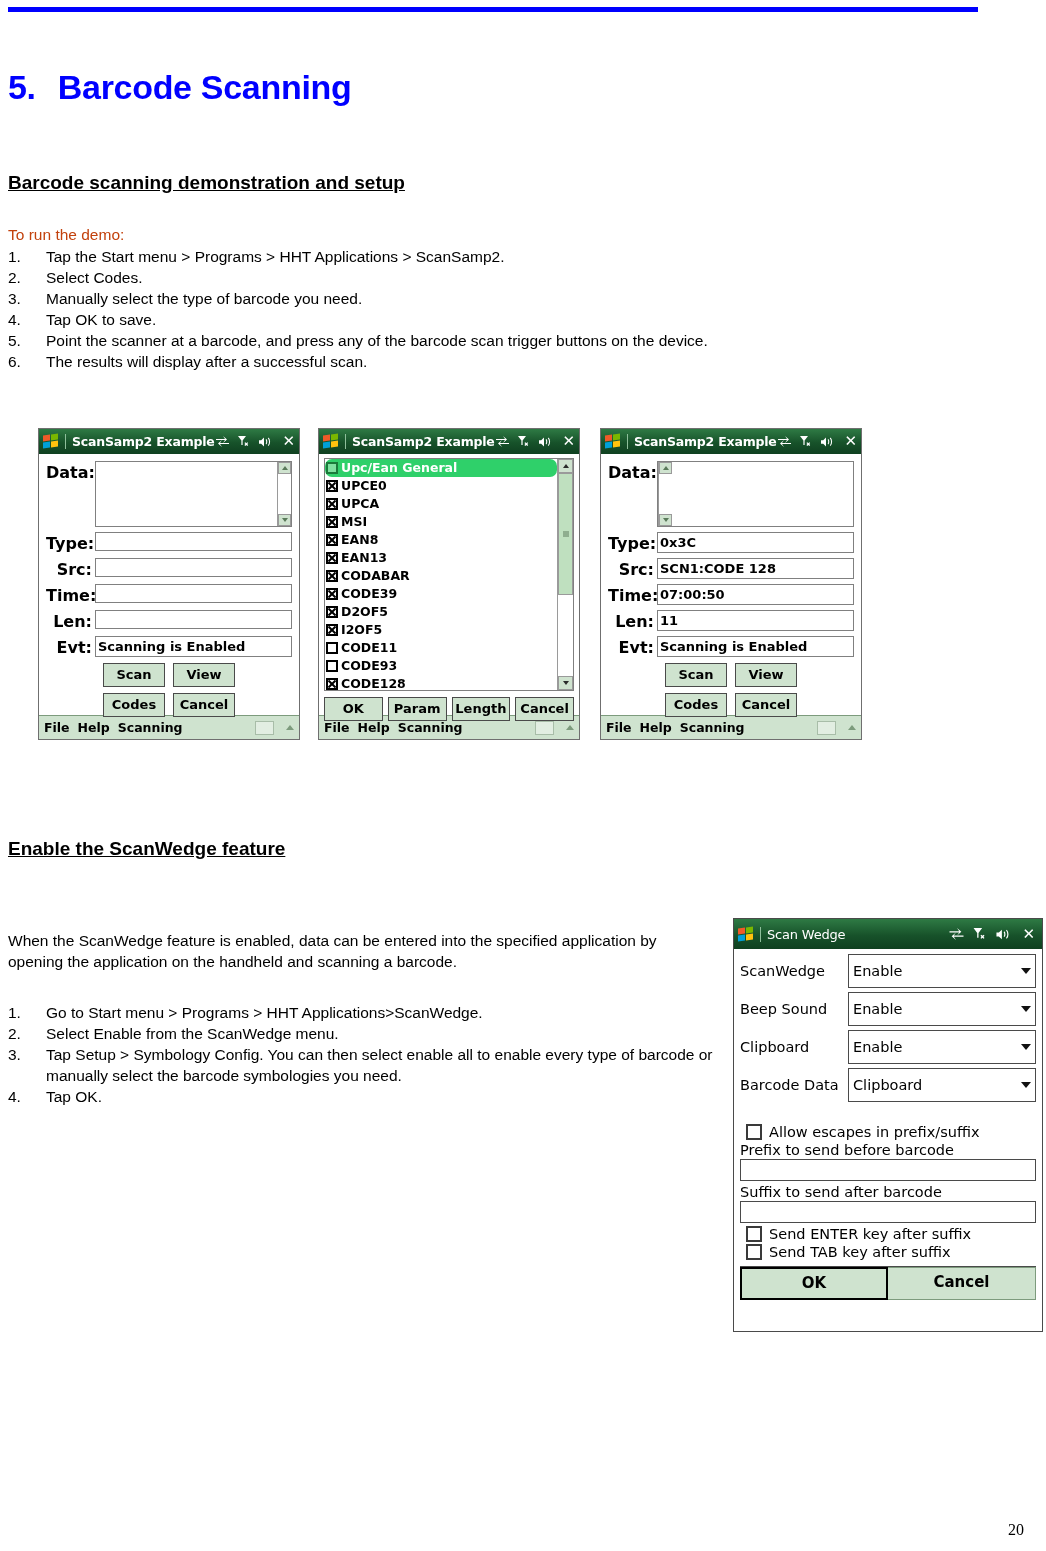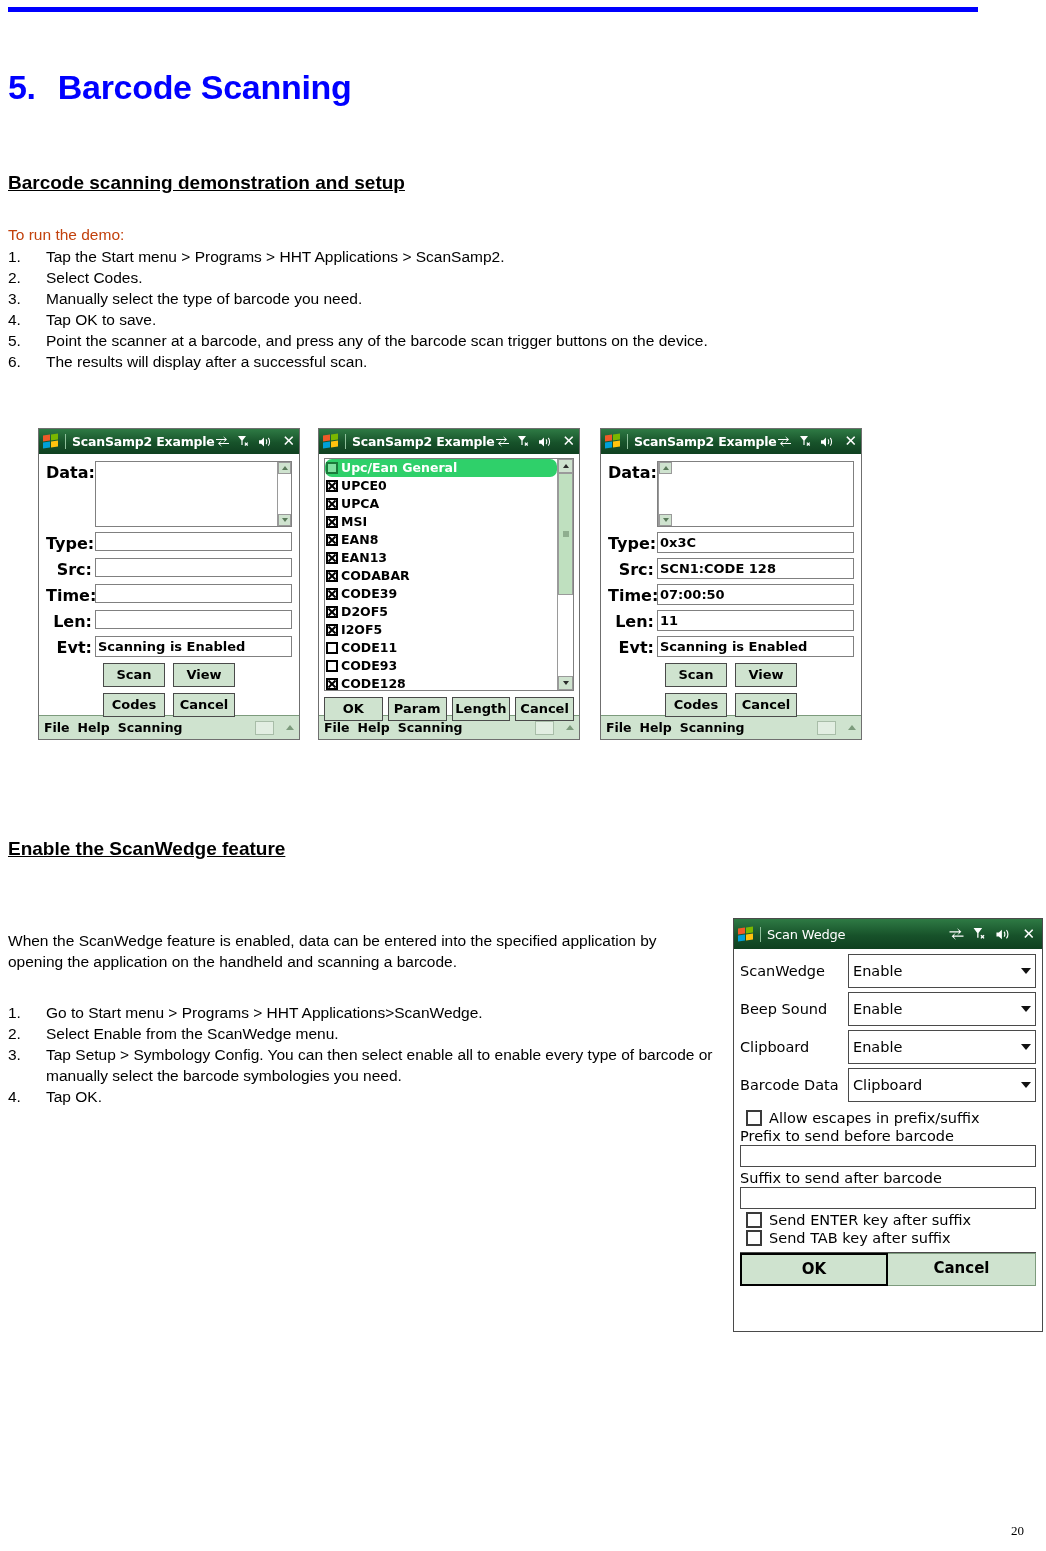--- a/index.html
+++ b/index.html
@@ -112,21 +112,21 @@
     width: 690px;
     font-size: 15.5px;
     line-height: 21px;
   }
 
   
   .page-number {
     position: absolute;
     right: 22px;
     bottom: 12px;
-    font-size: 13px;
+    font-size: 16px;
     font-family: "Liberation Serif", serif;
   }
 
   
   .wm-window {
     position: absolute;
     background: #a3a3a3;
     border: 1px solid #6f6f6f;
     box-sizing: border-box;
     font-family: "DejaVu Sans", sans-serif;
@@ -440,21 +440,21 @@
   .sw-select .caret {
     margin-left: auto;
     width: 0; height: 0;
     border-left: 5px solid transparent;
     border-right: 5px solid transparent;
     border-top: 6px solid #111;
   }
   .sw-check-row {
     display: flex;
     align-items: center;
-    margin: 8px 0 2px 0;
+    margin: 22px 0 2px 0;
     font-size: 14.5px;
   }
   .sw-check-row.tight { margin: 2px 0; }
   .sw-cbx {
     width: 16px; height: 16px;
     border: 2px solid #3a3a3a;
     background: #fff;
     box-sizing: border-box;
     margin: 0 7px 0 6px;
     flex: 0 0 16px;

